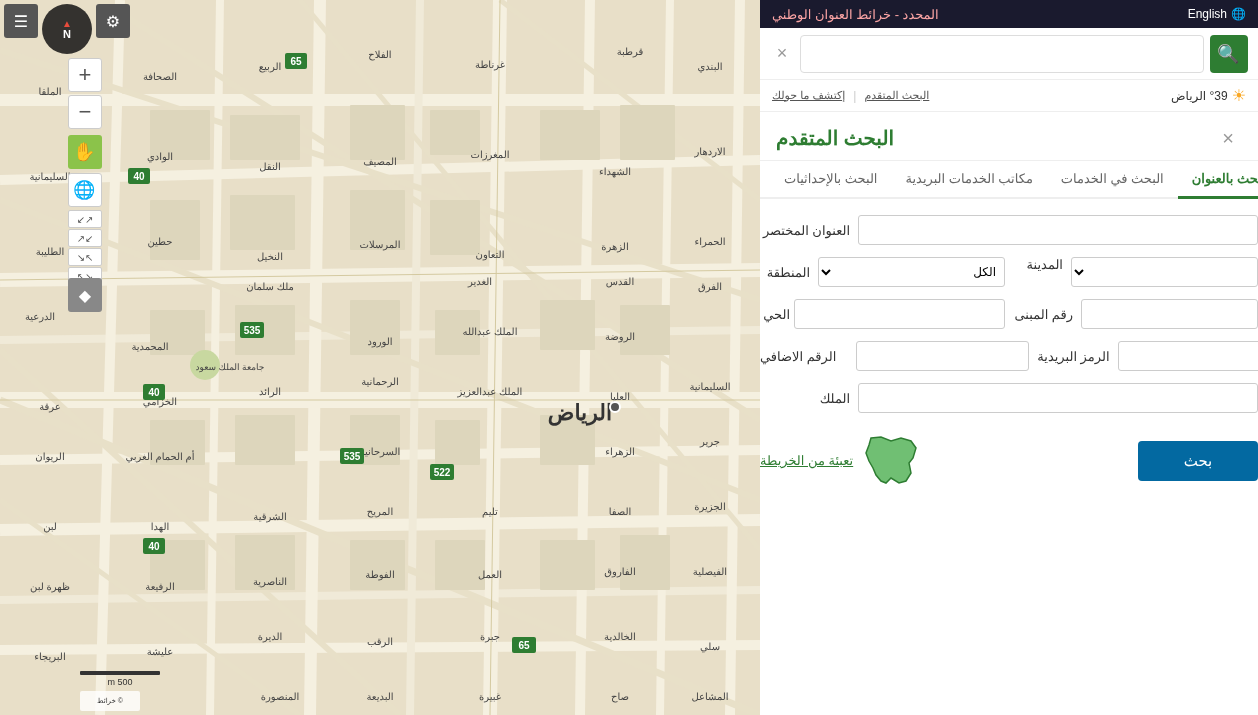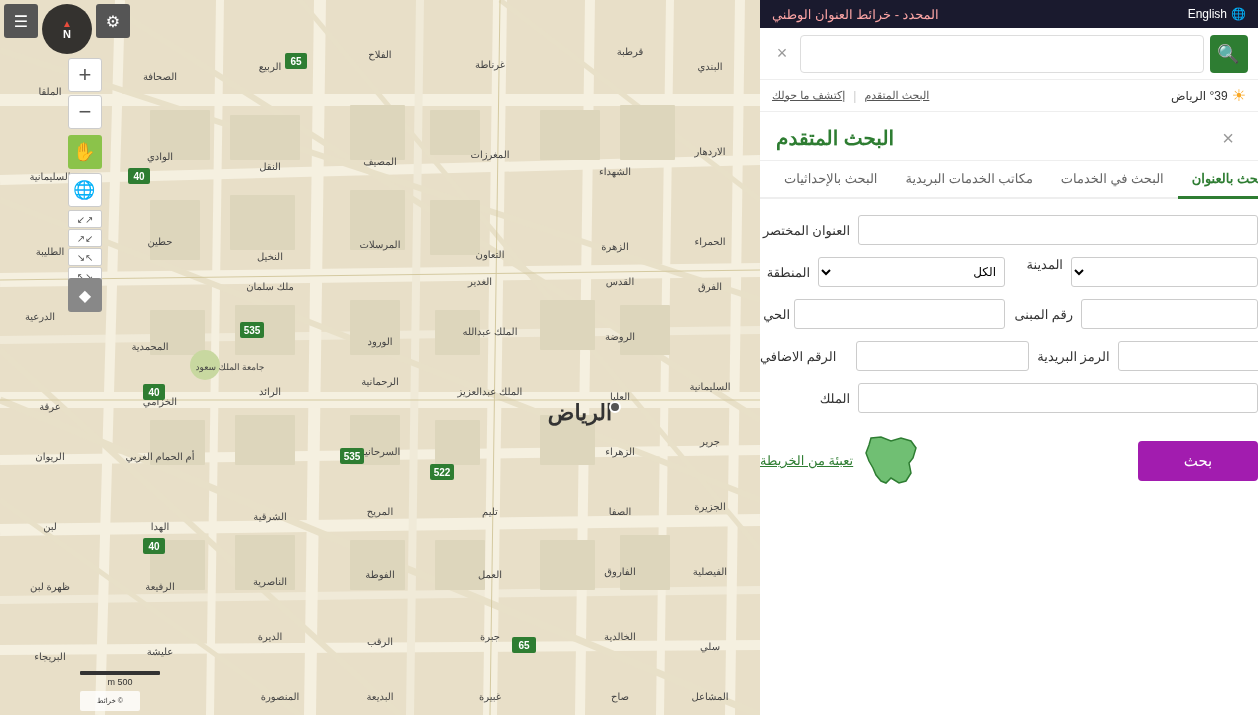--- a/index.html
+++ b/index.html
@@ -222,21 +222,21 @@
       border-radius: 3px;
       padding: 0 4px;
       font-size: 12px;
       background: white;
       direction: rtl;
     }
 
     .submit-btn {
       width: 120px;
       height: 40px;
-      background: #a21caf;
+      background: #0369a1;
       color: white;
       border: none;
       border-radius: 4px;
       font-size: 15px;
       cursor: pointer;
       direction: rtl;
     }
   </style>
 </head>
 <body>

